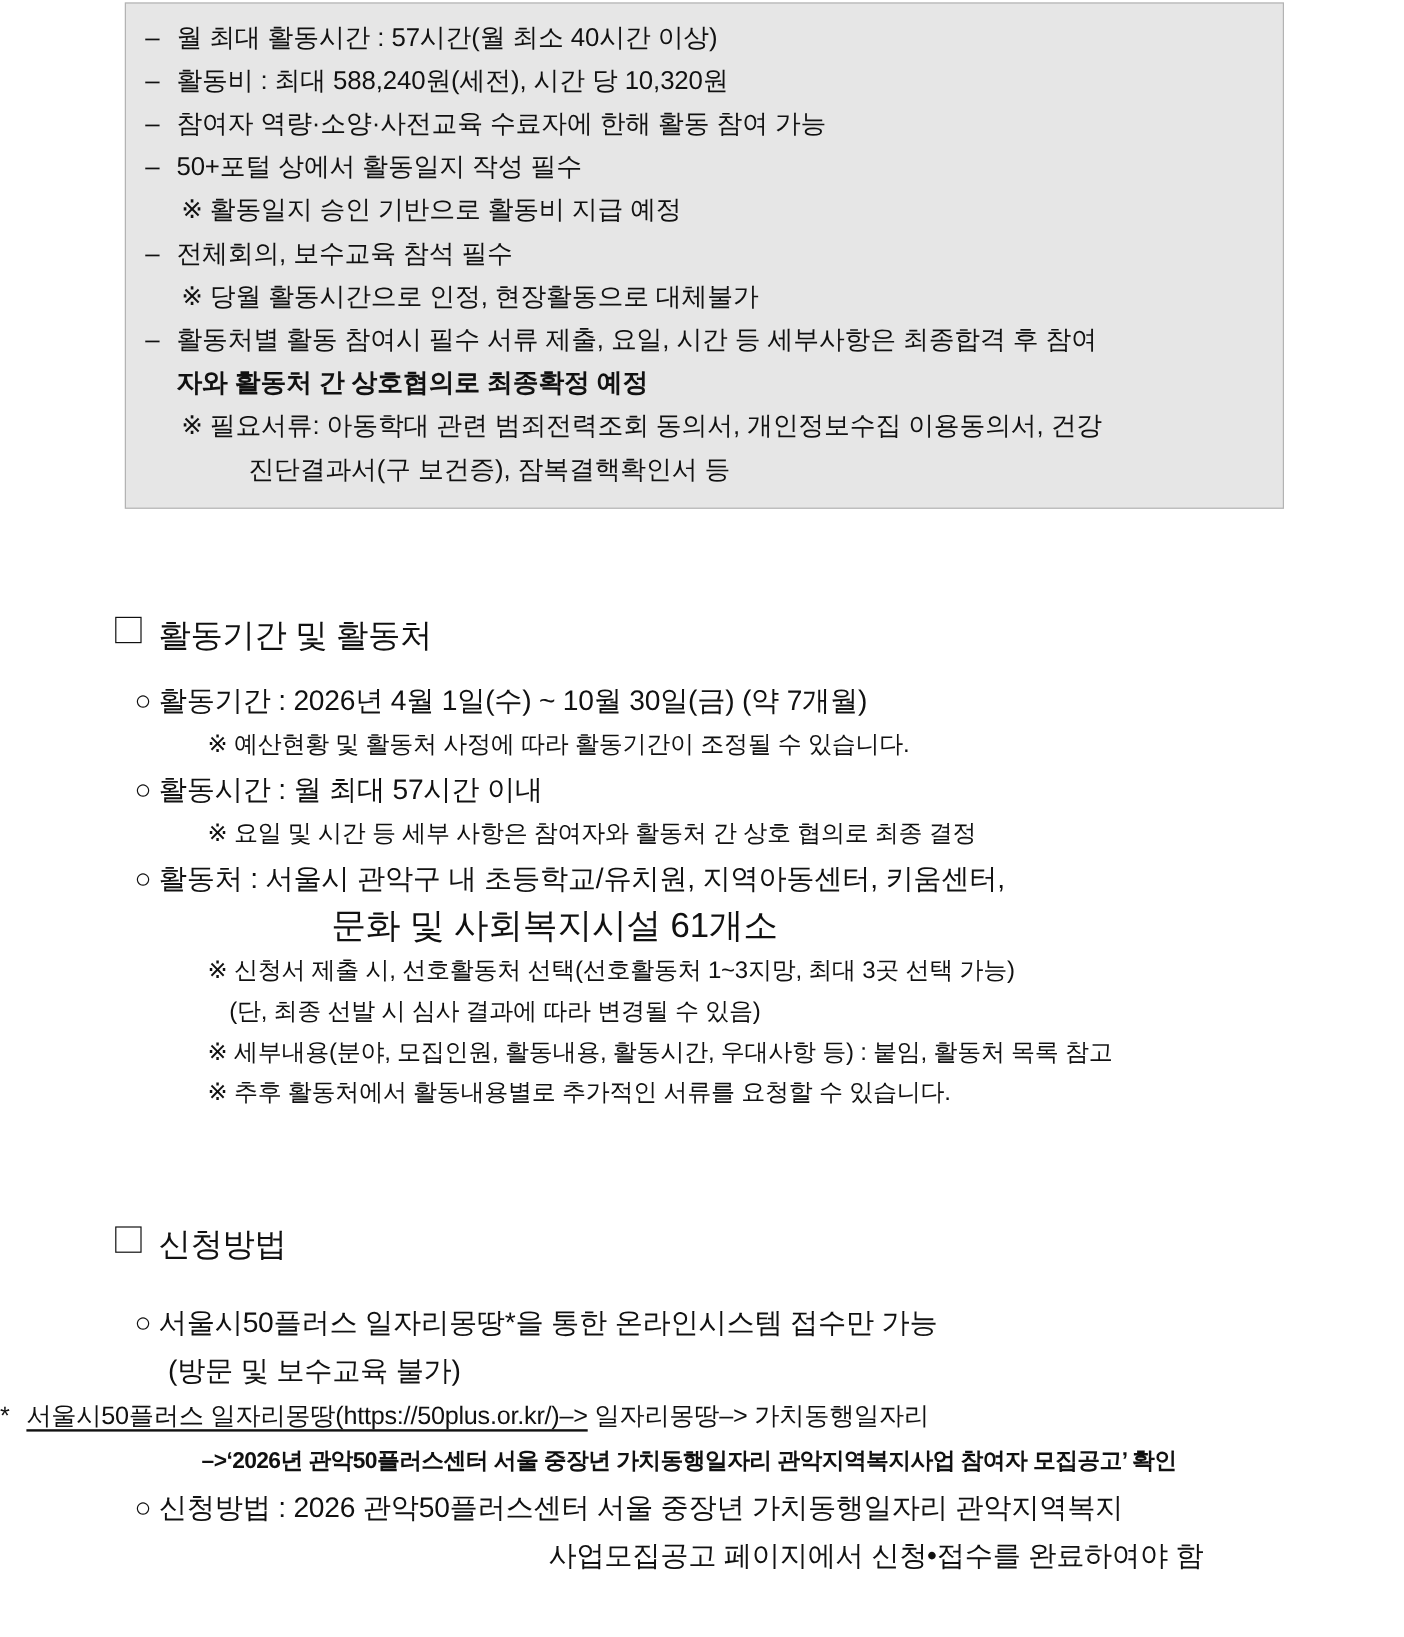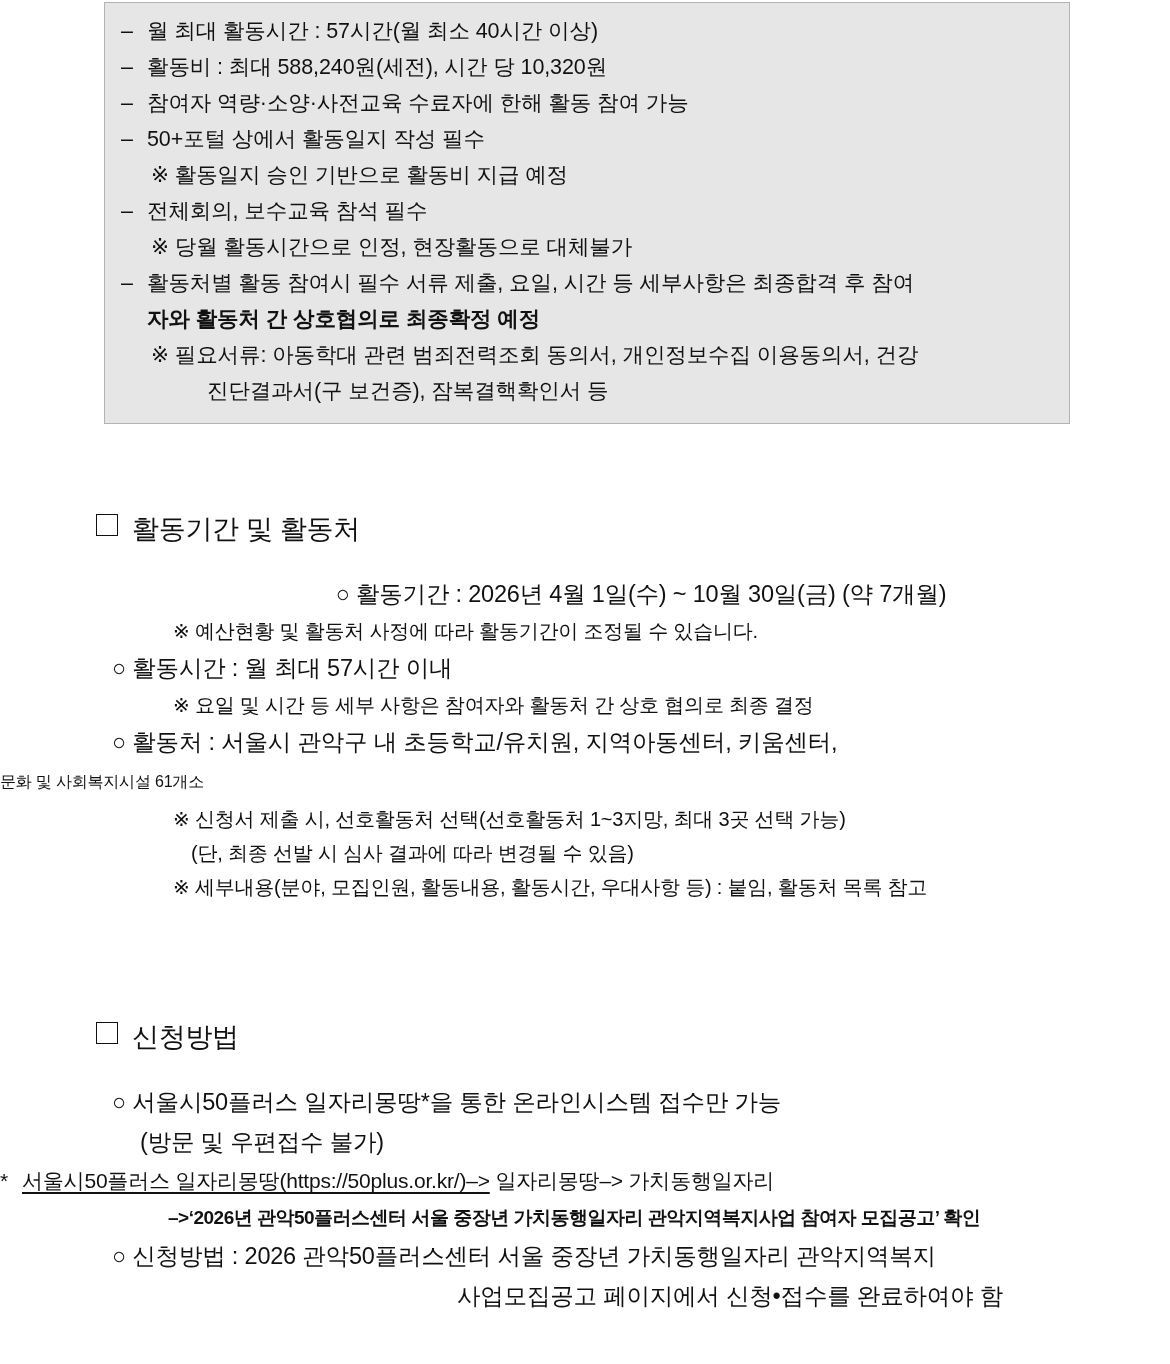--- a/index.html
+++ b/index.html
@@ -99,22 +99,23 @@
     line-height: 34px;
     padding-left: 140px;
     letter-spacing: -0.2px;
     white-space: nowrap;
     margin-left: 33px;
   }
   .note.indent-more {
     padding-left: 158px;
   }
   .center-cont {
-    font-size: 16px;
-    line-height: 40px;
+    font-size: 29px;
+    line-height: 40px;
+    padding-left: 276px;
     letter-spacing: -0.2px;
     white-space: nowrap;
   }
   .paren-cont {
     font-size: 23.5px;
     line-height: 40px;
     padding-left: 140px;
     letter-spacing: -0.2px;
     white-space: nowrap;
   }
@@ -171,37 +172,38 @@
         <span>※ 필요서류: 아동학대 관련 범죄전력조회 동의서, 개인정보수집 이용동의서, 건강</span>
         <span class="cont-indent2">진단결과서(구 보건증), 잠복결핵확인서 등</span>
       </li>
     </ul>
   </div>
 
   <div class="section" style="top: 512px;">
     <div class="sec-title">
       <span class="box-marker"></span><span>활동기간 및 활동처</span>
     </div>
-    <div class="item" style="margin-top: 28px; text-align: center;">○ 활동기간 : 2026년 4월 1일(수) ~ 10월 30일(금) (약 7개월)</div>
+    <div class="item" style="margin-top: 18px;">○ 활동기간 : 2026년 4월 1일(수) ~ 10월 30일(금) (약 7개월)</div>
     <div class="note">※ 예산현황 및 활동처 사정에 따라 활동기간이 조정될 수 있습니다.</div>
     <div class="item">○ 활동시간 : 월 최대 57시간 이내</div>
     <div class="note">※ 요일 및 시간 등 세부 사항은 참여자와 활동처 간 상호 협의로 최종 결정</div>
     <div class="item">○ 활동처 : 서울시 관악구 내 초등학교/유치원, 지역아동센터, 키움센터,</div>
     <div class="center-cont">문화 및 사회복지시설 61개소</div>
     <div class="note">※ 신청서 제출 시, 선호활동처 선택(선호활동처 1~3지망, 최대 3곳 선택 가능)</div>
     <div class="note indent-more">(단, 최종 선발 시 심사 결과에 따라 변경될 수 있음)</div>
     <div class="note">※ 세부내용(분야, 모집인원, 활동내용, 활동시간, 우대사항 등) : 붙임, 활동처 목록 참고</div>
+    <div class="note">※ 추후 활동처에서 활동내용별로 추가적인 서류를 요청할 수 있습니다.</div>
   </div>
 
   <div class="section" style="top: 1020px;">
     <div class="sec-title">
       <span class="box-marker"></span><span>신청방법</span>
     </div>
     <div class="item" style="margin-top: 28px;">○ 서울시50플러스 일자리몽땅*을 통한 온라인시스템 접수만 가능</div>
-    <div class="paren-cont">(방문 및 우편접수 불가)</div>
+    <div class="paren-cont">(방문 및 보수교육 불가)</div>
     <div class="star-line">
       <span class="star">*</span><span class="ul-text">서울시50플러스 일자리몽땅(https://50plus.or.kr/)–&gt;</span> <span>일자리몽땅–&gt; 가치동행일자리</span>
     </div>
     <div class="star-sub">–&gt;‘2026년 관악50플러스센터 서울 중장년 가치동행일자리 관악지역복지사업  참여자 모집공고’ 확인</div>
     <div class="item">○ 신청방법 : 2026 관악50플러스센터 서울 중장년 가치동행일자리 관악지역복지</div>
     <div class="apply-cont">사업모집공고 페이지에서 신청•접수를 완료하여야 함</div>
   </div>
 
 </div>
 

